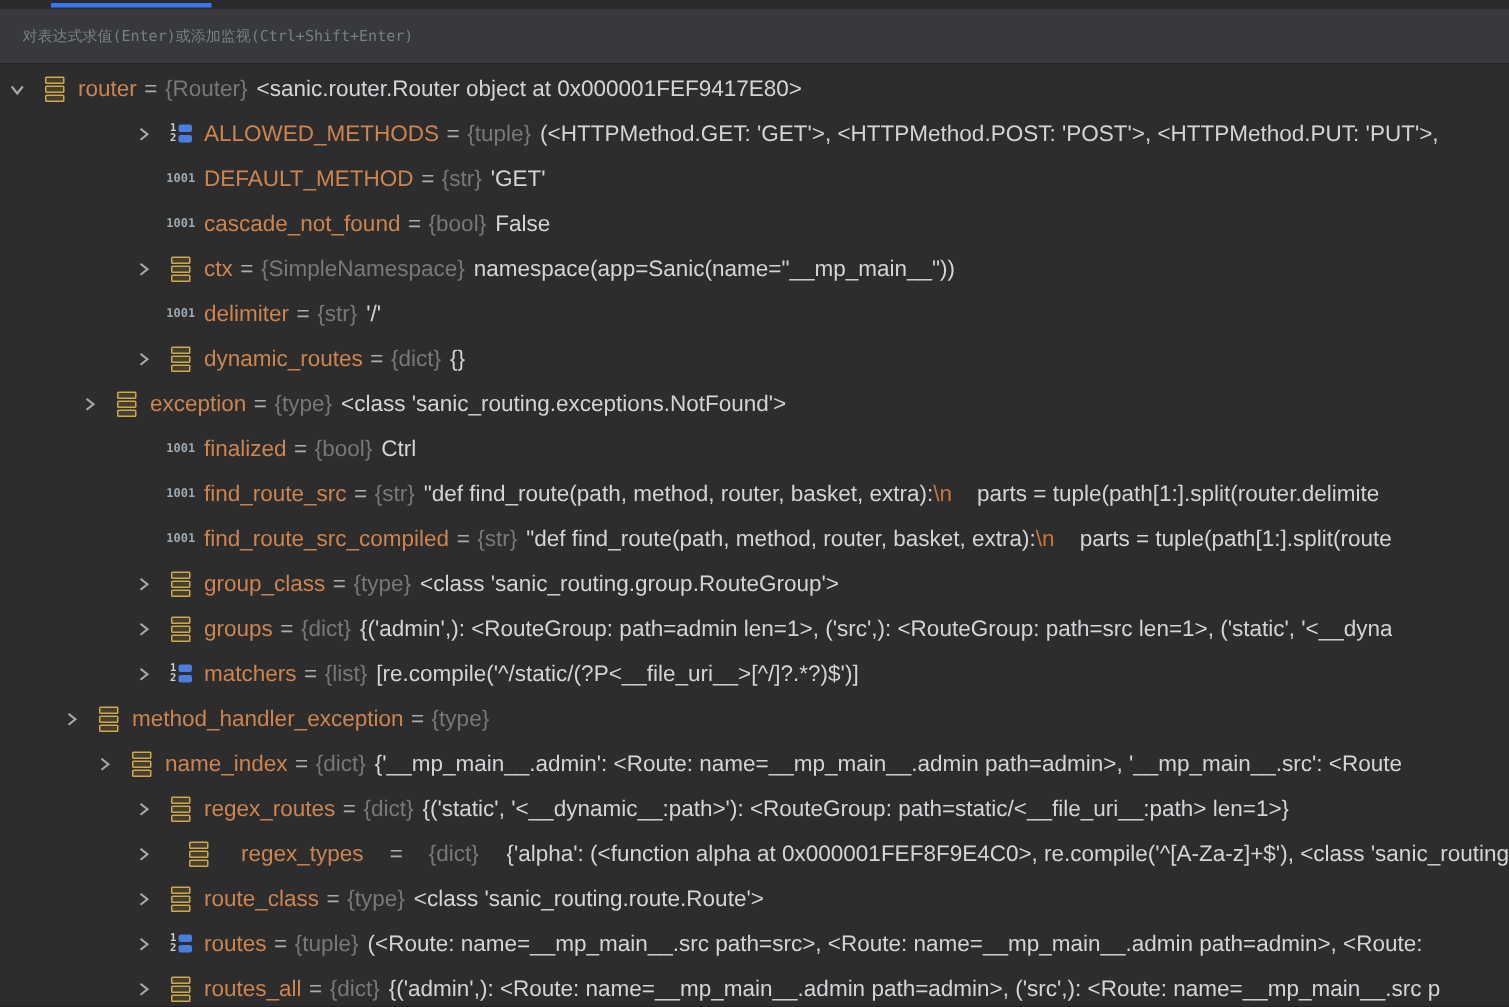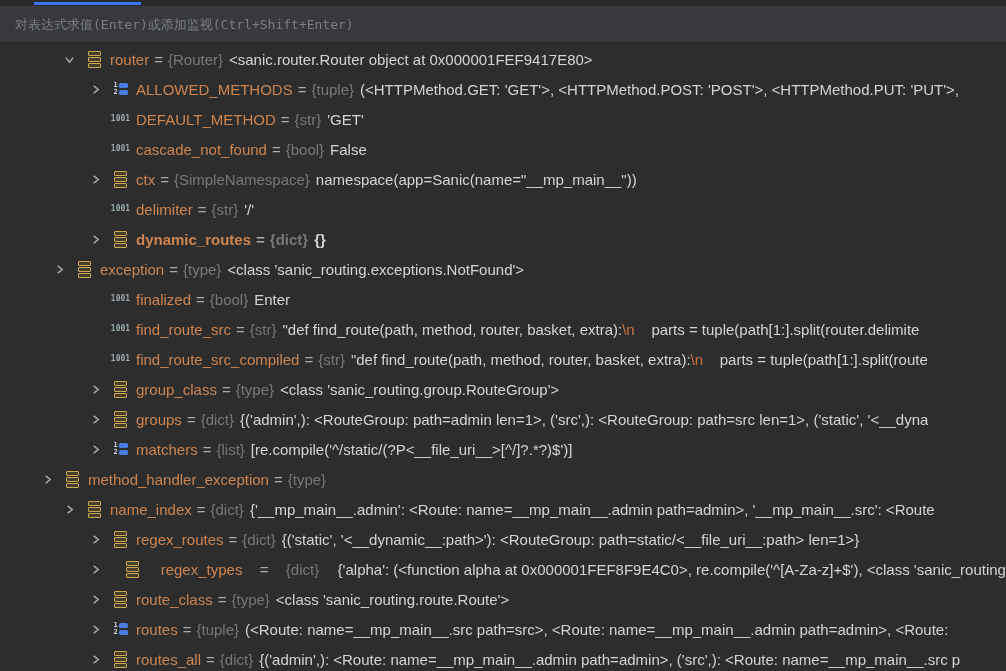--- a/index.html
+++ b/index.html
@@ -12,21 +12,21 @@
   .top-strip{height:6px;background:#2a2a2c;position:relative;}
   .tab-indicator{position:absolute;left:34px;top:2px;width:107px;height:3px;background:#3876f2;}
   
   .eval-bar{
     height:37px;background:#37393c;border-bottom:1px solid #242424;
     display:flex;align-items:center;padding-left:13px;box-sizing:border-box;
   }
   .eval-input{
     background:transparent;border:none;outline:none;width:960px;
     font-family:"DejaVu Sans Mono","Liberation Mono",monospace;
-    font-size:13px;color:#c8c8c8;
+    font-size:10px;color:#c8c8c8;
   }
   .eval-input::placeholder{color:#7c7f82;opacity:1;}
   
   .tree{position:absolute;top:44px;left:0;right:0;bottom:0;overflow:hidden;background:#2d2d2d;}
   .row{
     height:30px;display:flex;align-items:center;white-space:pre;overflow:hidden;
     font-size:15px;color:#d2d4d8;
   }
   .chevron{width:22px;height:16px;display:inline-flex;align-items:center;justify-content:center;flex:0 0 22px;}
   .chevron svg{stroke:#a6a8ab;fill:none;stroke-width:1.6;}
@@ -53,21 +53,21 @@
 <body>
 
 <div class="app">
   <div class="top-strip">
     <div class="tab-indicator"></div>
   </div>
   <div class="eval-bar">
     <input class="eval-input" type="text" placeholder="对表达式求值(Enter)或添加监视(Ctrl+Shift+Enter)" style="">
   </div>
   <div class="tree" id="tree">
-  <div class="row" style="padding-left: 58px;">
+  <div class="row" style="">
     <span class="chevron expanded">
       <svg width="11" height="11" viewBox="0 0 12 12">
             <path d="M4 2 L9 6 L4 10"></path>
           </svg>
     </span>
     <span class="icon object"><i></i><i></i><i></i></span>
     <span class="name">router</span>
     <span class="eq">=</span>
     <span class="type">{Router}</span>
     <span class="value"><span>&lt;sanic.router.Router object at 0x000001FEF9417E80&gt;</span></span>
@@ -131,21 +131,21 @@
             <path d="M4 2 L9 6 L4 10"></path>
           </svg>
     </span>
     <span class="icon primitive"><span>10</span><span>01</span></span>
     <span class="name">delimiter</span>
     <span class="eq">=</span>
     <span class="type">{str}</span>
     <span class="value"><span>'/'</span></span>
   </div>
 
-  <div class="row" style="padding-left: 84px; font-weight: bold;">
+  <div class="row" style="padding-left: 84px;">
     <span class="chevron collapsed">
       <svg width="11" height="11" viewBox="0 0 12 12">
             <path d="M4 2 L9 6 L4 10"></path>
           </svg>
     </span>
     <span class="icon object"><i></i><i></i><i></i></span>
     <span class="name">dynamic_routes</span>
     <span class="eq">=</span>
     <span class="type">{dict}</span>
     <span class="value"><span>{}</span></span>
@@ -167,21 +167,21 @@
   <div class="row" style="padding-left: 84px;">
     <span class="chevron none">
       <svg width="11" height="11" viewBox="0 0 12 12">
             <path d="M4 2 L9 6 L4 10"></path>
           </svg>
     </span>
     <span class="icon primitive"><span>10</span><span>01</span></span>
     <span class="name">finalized</span>
     <span class="eq">=</span>
     <span class="type">{bool}</span>
-    <span class="value"><span>Enter</span></span>
+    <span class="value"><span>Ctrl</span></span>
   </div>
 
   <div class="row" style="padding-left: 84px;">
     <span class="chevron none">
       <svg width="11" height="11" viewBox="0 0 12 12">
             <path d="M4 2 L9 6 L4 10"></path>
           </svg>
     </span>
     <span class="icon primitive"><span>10</span><span>01</span></span>
     <span class="name">find_route_src</span>

